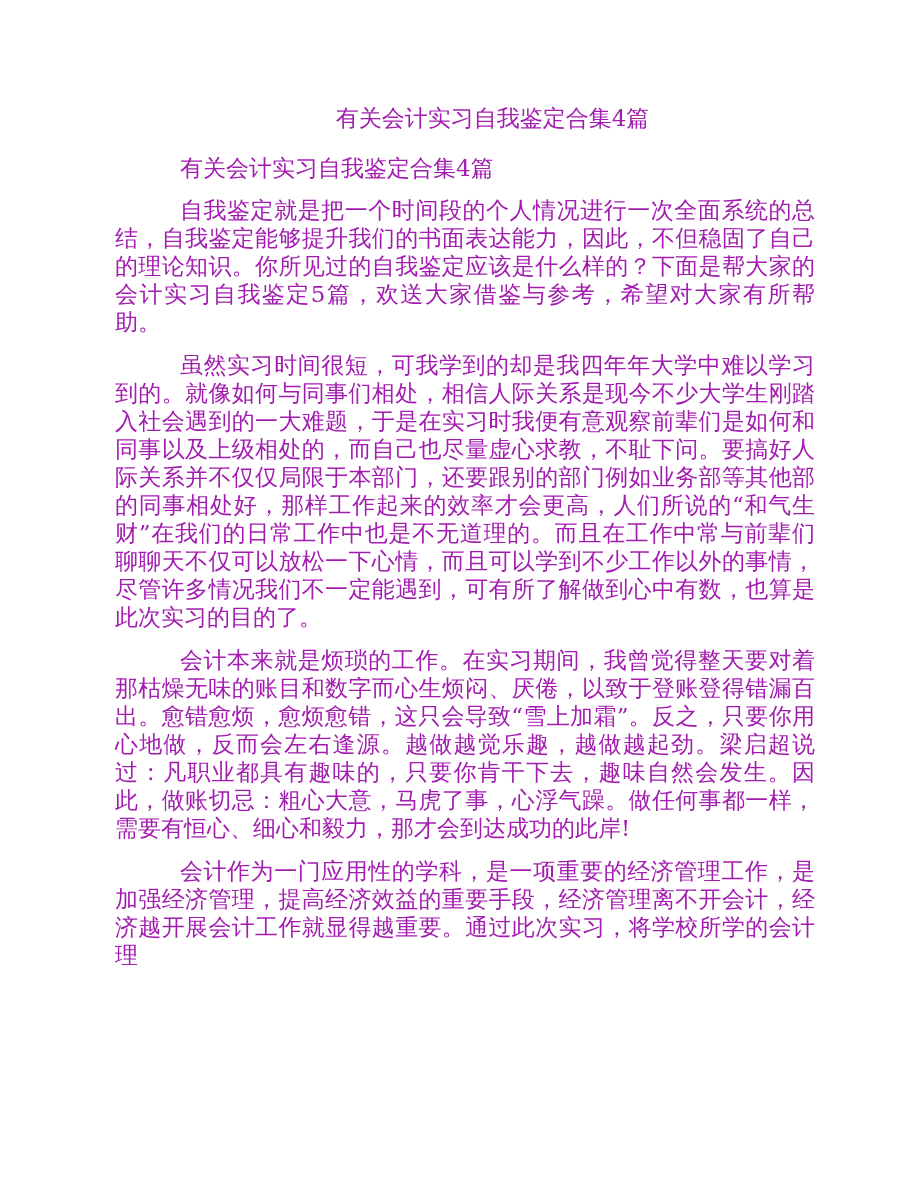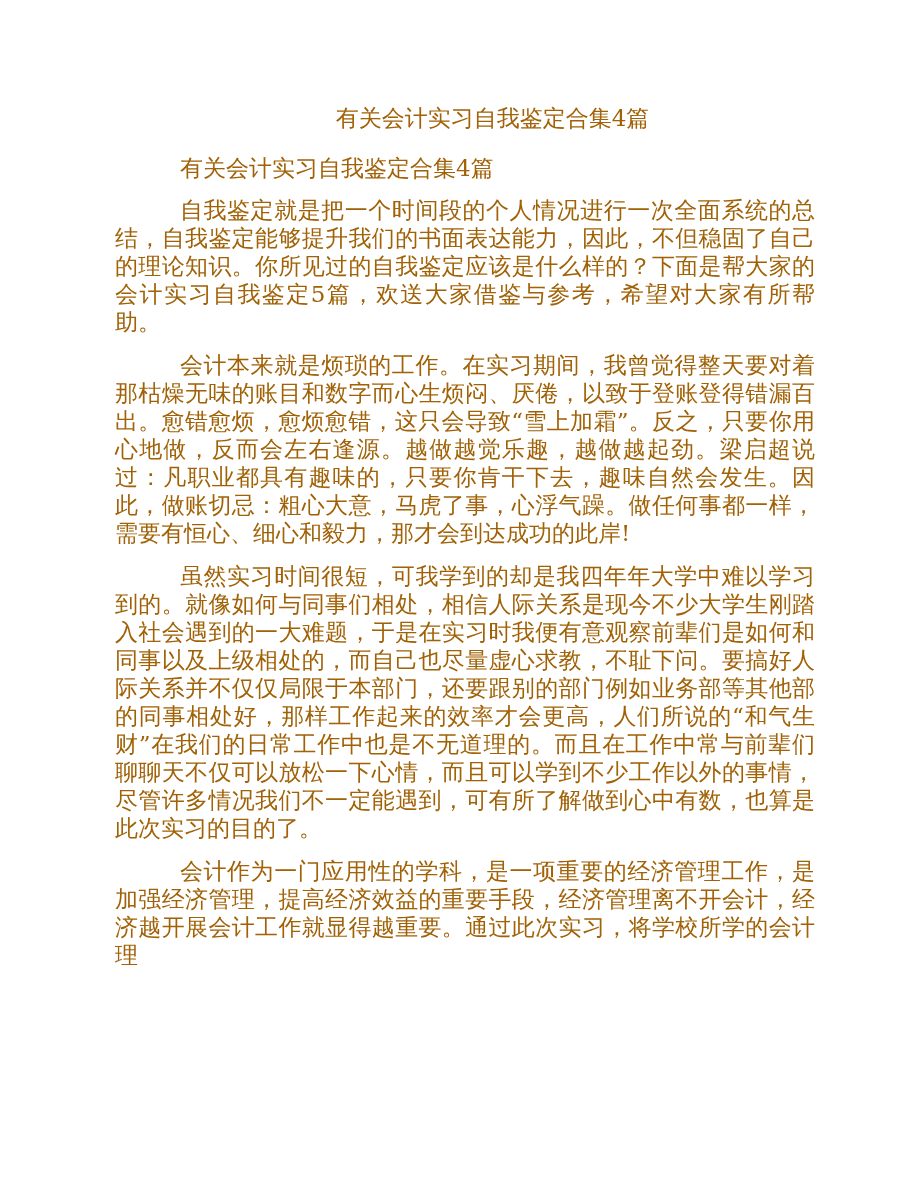--- a/index.html
+++ b/index.html
@@ -7,21 +7,21 @@
     padding: 0;
     background: #ffffff;
   }
   .page {
     position: relative;
     width: 920px;
     height: 1191px;
     background: #ffffff;
     overflow: hidden;
     font-family: "DejaVu Serif", "Liberation Serif", serif;
-    color: #a16207;
+    color: #a21caf;
   }
   .content {
     position: absolute;
     left: 115px;
     top: 104px;
     width: 700px;
     font-size: 23px;
     line-height: 28px;
   }
   .doc-title {
@@ -41,17 +41,17 @@
   }
 </style>
 </head>
 <body>
 
 <div class="page">
   <div class="content">
     <div class="doc-title">有关会计实习自我鉴定合集4篇</div>
     <div class="doc-heading">有关会计实习自我鉴定合集4篇</div>
     <p class="para">自我鉴定就是把一个时间段的个人情况进行一次全面系统的总结，自我鉴定能够提升我们的书面表达能力，因此，不但稳固了自己的理论知识。你所见过的自我鉴定应该是什么样的？下面是帮大家的会计实习自我鉴定5篇，欢送大家借鉴与参考，希望对大家有所帮助。</p>
+    <p class="para">虽然实习时间很短，可我学到的却是我四年年大学中难以学习到的。就像如何与同事们相处，相信人际关系是现今不少大学生刚踏入社会遇到的一大难题，于是在实习时我便有意观察前辈们是如何和同事以及上级相处的，而自己也尽量虚心求教，不耻下问。要搞好人际关系并不仅仅局限于本部门，还要跟别的部门例如业务部等其他部的同事相处好，那样工作起来的效率才会更高，人们所说的“和气生财”在我们的日常工作中也是不无道理的。而且在工作中常与前辈们聊聊天不仅可以放松一下心情，而且可以学到不少工作以外的事情，尽管许多情况我们不一定能遇到，可有所了解做到心中有数，也算是此次实习的目的了。</p>
     <p class="para">会计本来就是烦琐的工作。在实习期间，我曾觉得整天要对着那枯燥无味的账目和数字而心生烦闷、厌倦，以致于登账登得错漏百出。愈错愈烦，愈烦愈错，这只会导致“雪上加霜”。反之，只要你用心地做，反而会左右逢源。越做越觉乐趣，越做越起劲。梁启超说过：凡职业都具有趣味的，只要你肯干下去，趣味自然会发生。因此，做账切忌：粗心大意，马虎了事，心浮气躁。做任何事都一样，需要有恒心、细心和毅力，那才会到达成功的此岸!</p>
-    <p class="para">虽然实习时间很短，可我学到的却是我四年年大学中难以学习到的。就像如何与同事们相处，相信人际关系是现今不少大学生刚踏入社会遇到的一大难题，于是在实习时我便有意观察前辈们是如何和同事以及上级相处的，而自己也尽量虚心求教，不耻下问。要搞好人际关系并不仅仅局限于本部门，还要跟别的部门例如业务部等其他部的同事相处好，那样工作起来的效率才会更高，人们所说的“和气生财”在我们的日常工作中也是不无道理的。而且在工作中常与前辈们聊聊天不仅可以放松一下心情，而且可以学到不少工作以外的事情，尽管许多情况我们不一定能遇到，可有所了解做到心中有数，也算是此次实习的目的了。</p>
     <p class="para">会计作为一门应用性的学科，是一项重要的经济管理工作，是加强经济管理，提高经济效益的重要手段，经济管理离不开会计，经济越开展会计工作就显得越重要。通过此次实习，将学校所学的会计理</p>
   </div>
 </div>
 
 </body></html>

